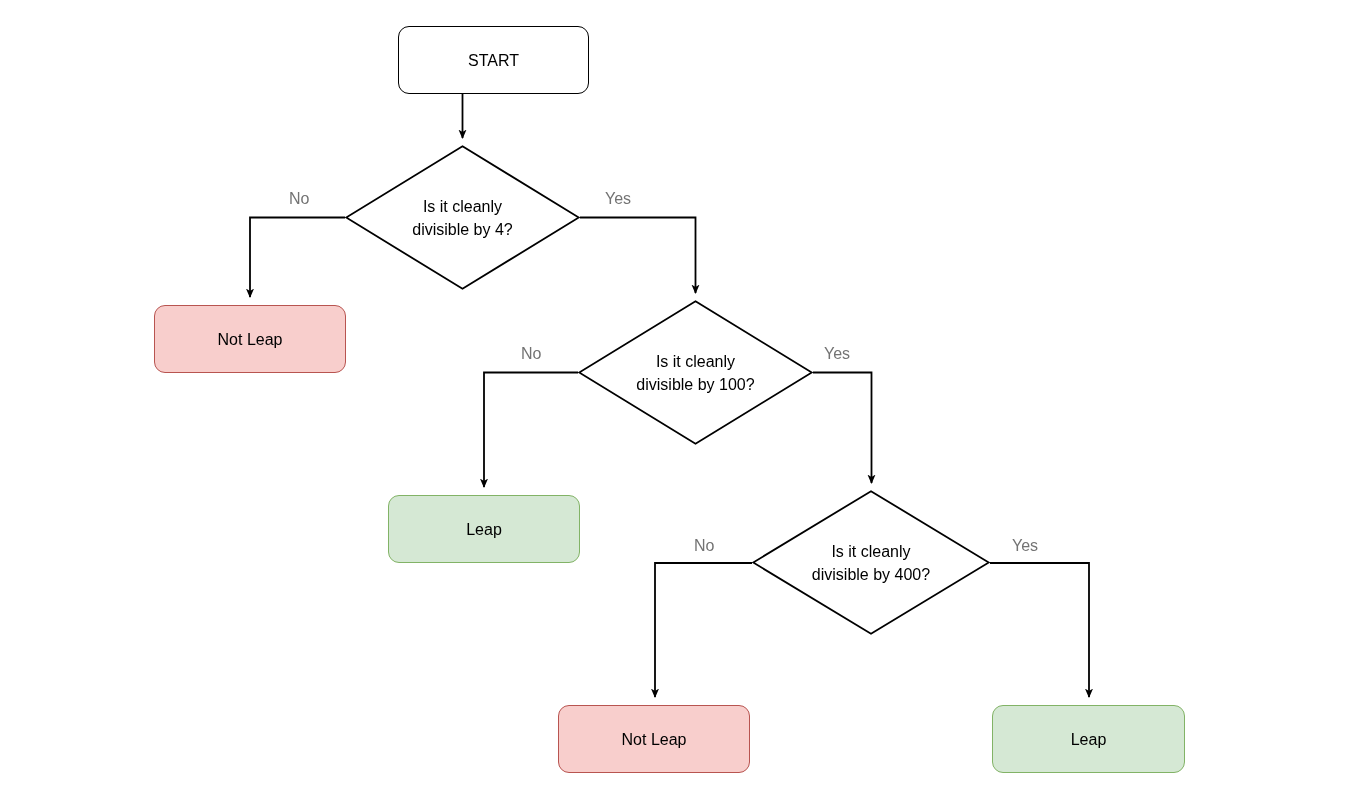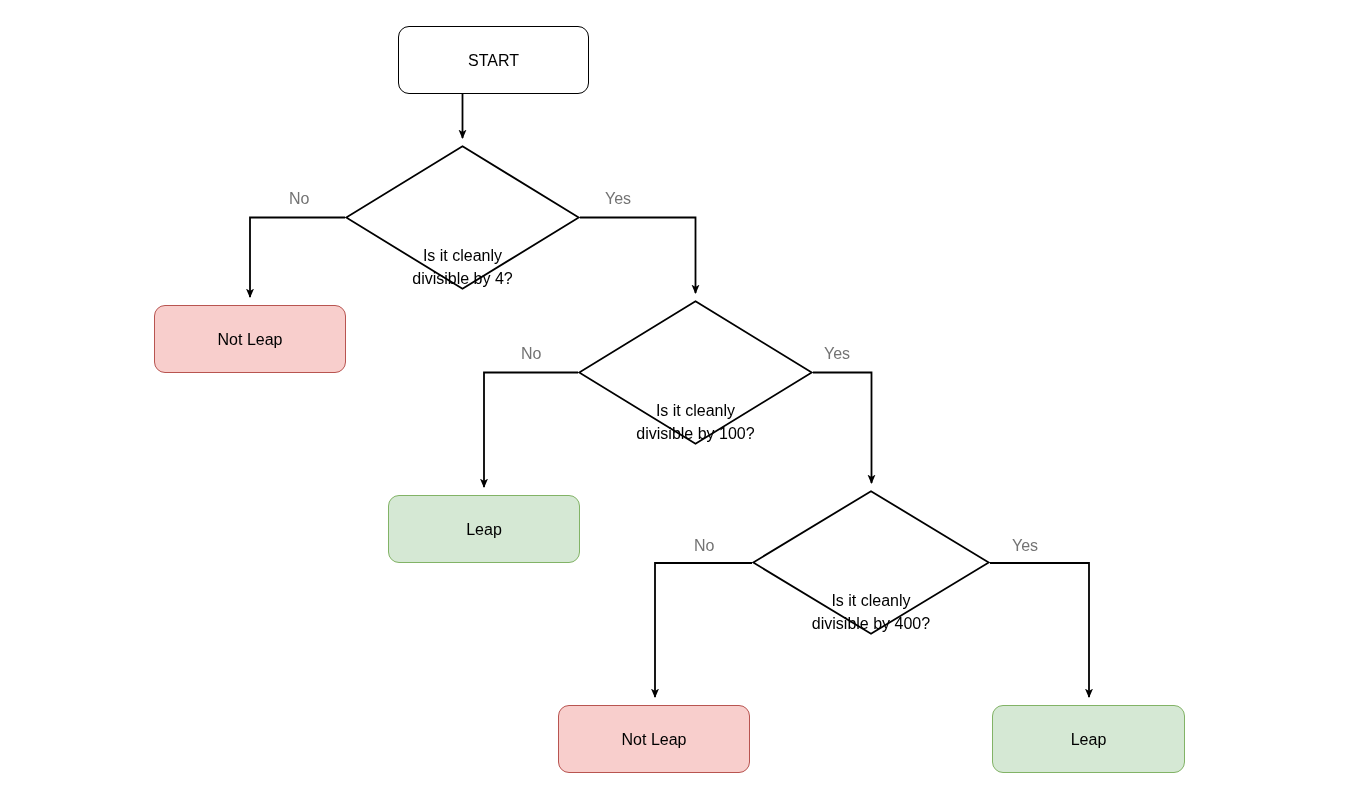--- a/index.html
+++ b/index.html
@@ -48,21 +48,20 @@
     background: #f8cecc;
     border-color: #b85450;
   }
   .node-rect.fill-green {
     background: #d5e8d4;
     border-color: #82b366;
   }
   .node-diamond {
     background: transparent;
     border: none;
-    align-items: flex-end;
   }
   .diamond-shape {
     position: absolute;
     left: 0;
     top: 0;
     width: 100%;
     height: 100%;
   }
   .diamond-label {
     position: relative;

